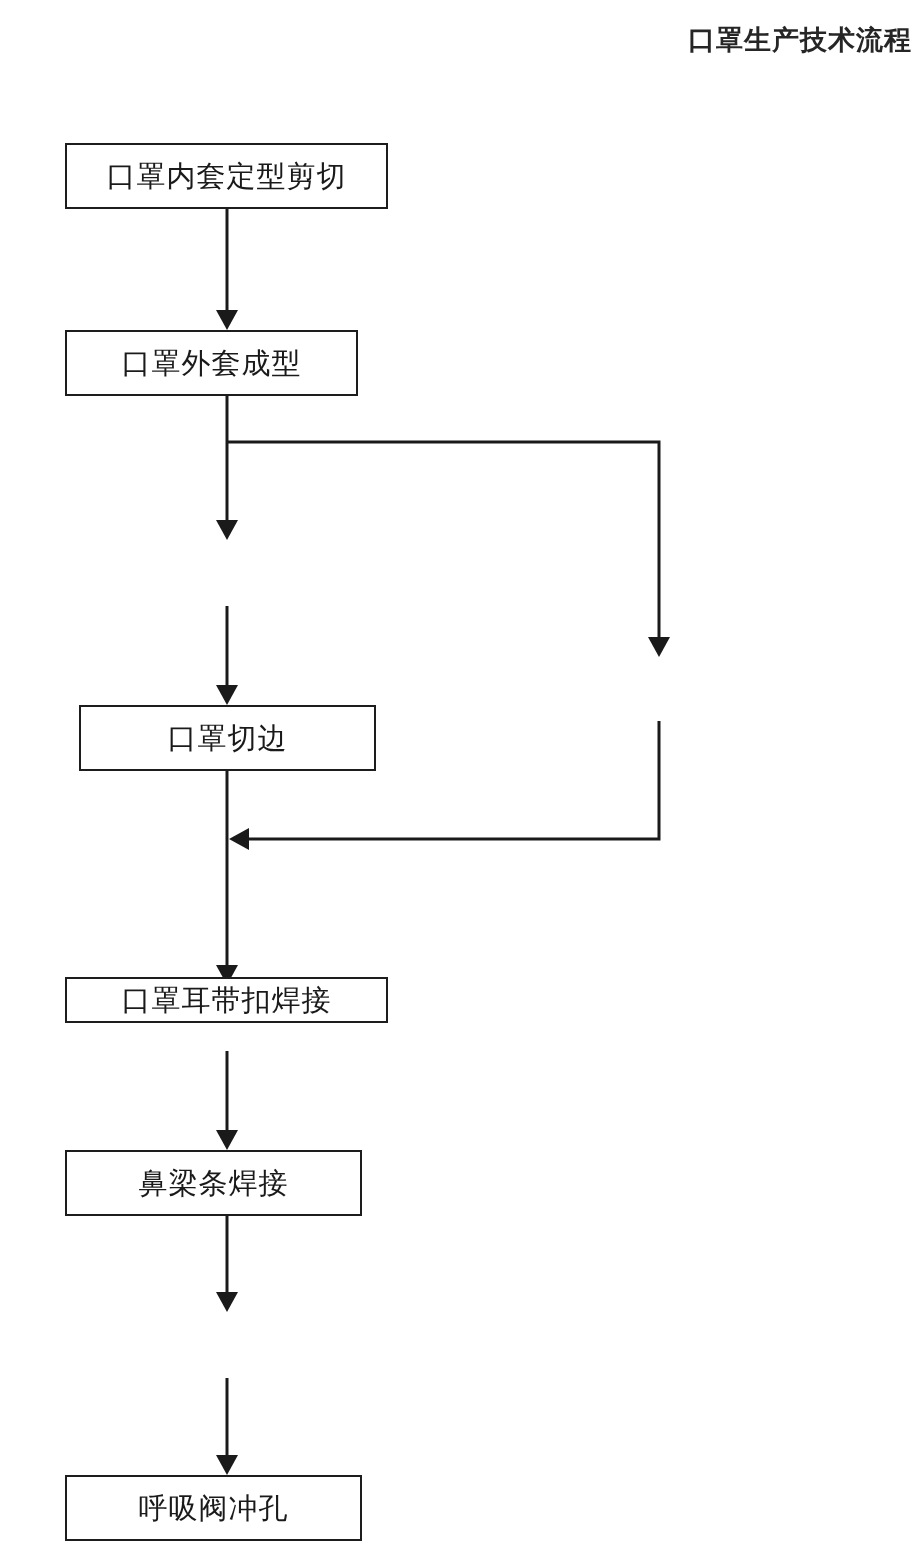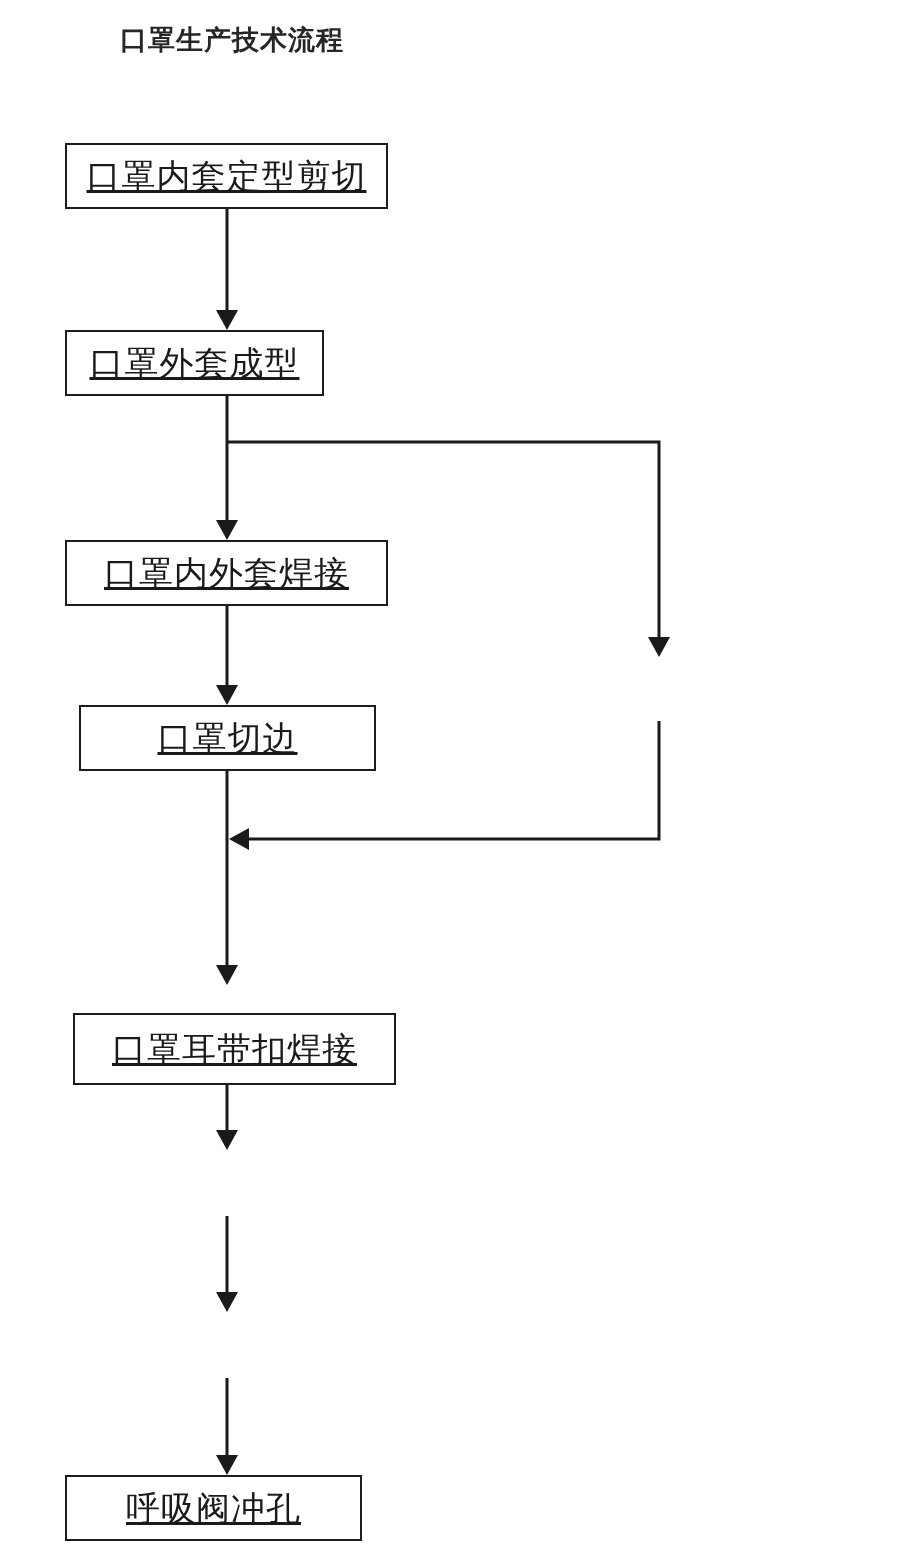--- a/index.html
+++ b/index.html
@@ -15,41 +15,40 @@
     width: 912px;
     height: 1544px;
     background: #ffffff;
     overflow: hidden;
   }
   #title {
     position: absolute;
     left: 0;
     top: 22px;
     width: 912px;
-    text-align: left;
+    text-align: right;
     font-size: 27px;
     font-weight: bold;
     color: #262626;
     letter-spacing: 1px;
     padding-left: 120px;
     box-sizing: border-box;
   }
   .node {
     position: absolute;
     box-sizing: border-box;
     border: 2px solid #1d1d1d;
     background: #ffffff;
     display: flex;
     align-items: center;
     justify-content: center;
     color: #1a1a1a;
-    font-size: 34px;
+    font-size: 29px;
     letter-spacing: 1px;
     line-height: 1;
-    text-decoration: underline;
   }
   .node .node-label {
     white-space: nowrap;
   }
   svg#edges {
     position: absolute;
     left: 0;
     top: 0;
     width: 912px;
     height: 1544px;
@@ -118,36 +117,36 @@
       <line x1="227" y1="1378" x2="227" y2="1463"></line>
       <polygon class="arrowhead" points="227,1475 216,1455 238,1455"></polygon>
     </g>
 
   </svg>
 
   <div class="node" style="left:65px; top:143px; width:323px; height:66px;">
     <span class="node-label">口罩内套定型剪切</span>
   </div>
 
-  <div class="node" style="left:65px; top:330px; width:259px; height:66px;">
+  <div class="node" style="left:65px; top:330px; width:293px; height:66px;">
     <span class="node-label">口罩外套成型</span>
   </div>
 
-  <div class="node" style="left:65px; top:540px; width:323px; height:66px;">
-    <span class="node-label">口罩内外套焊接</span>
-  </div>
 
   <div class="node" style="left:79px; top:705px; width:297px; height:66px;">
     <span class="node-label">口罩切边</span>
   </div>
 
 
-  <div class="node" style="left:65px; top:1013px; width:323px; height:72px;margin-left:8px;">
+  <div class="node" style="left:65px; top:977px; width:323px; height:46px;">
     <span class="node-label">口罩耳带扣焊接</span>
   </div>
 
+  <div class="node" style="left:65px; top:1150px; width:297px; height:66px;">
+    <span class="node-label">鼻梁条焊接</span>
+  </div>
 
 
   <div class="node" style="left:65px; top:1475px; width:297px; height:66px;text-align:right;">
     <span class="node-label">呼吸阀冲孔</span>
   </div>
 
 </div>
 
 </body></html>

